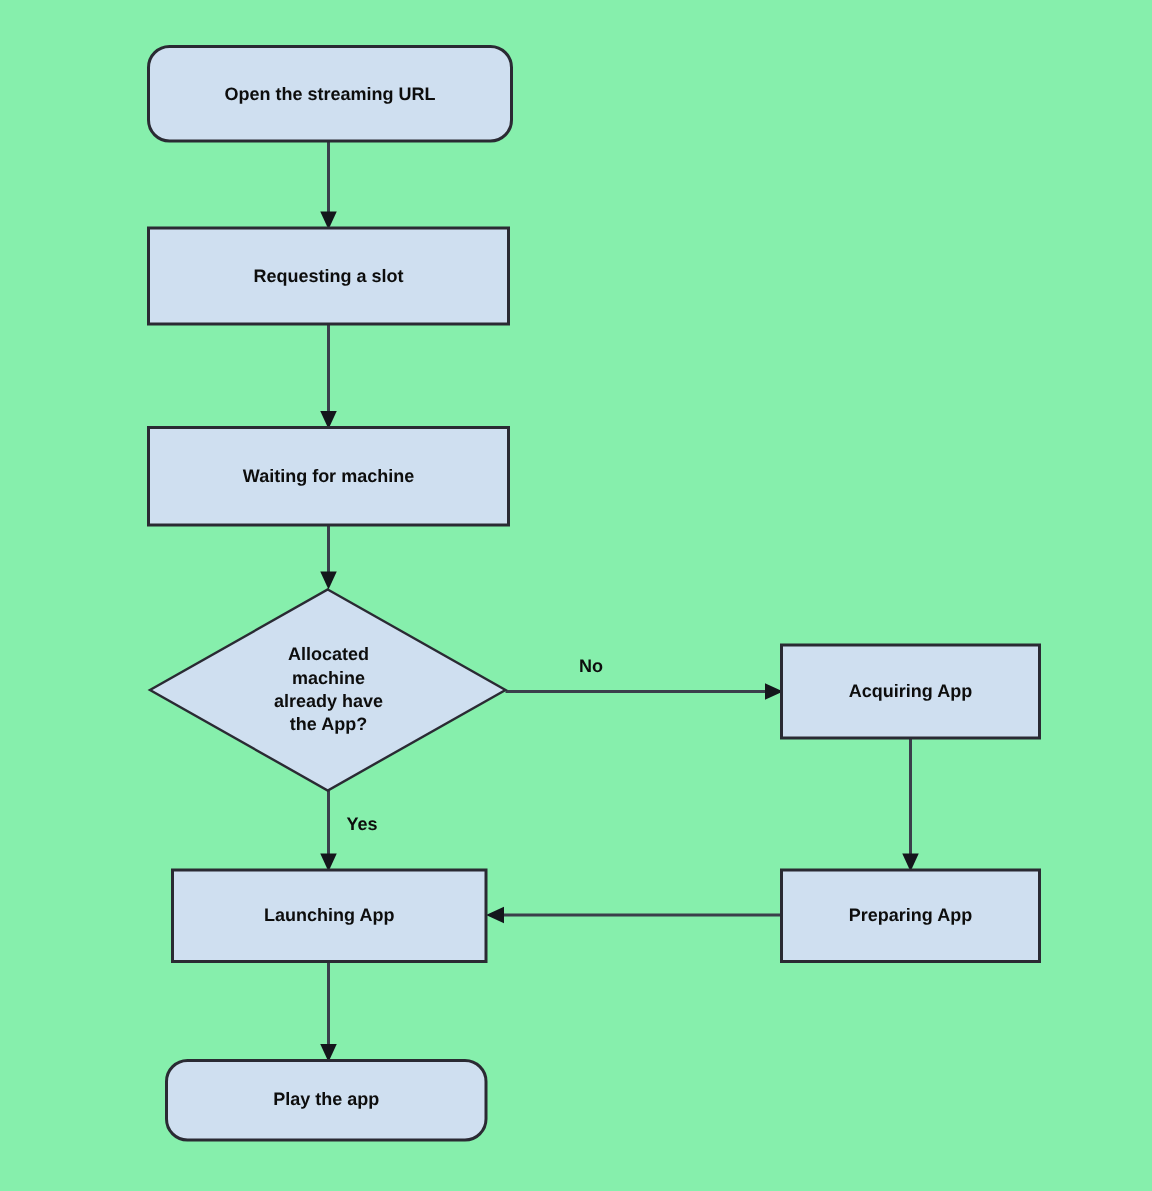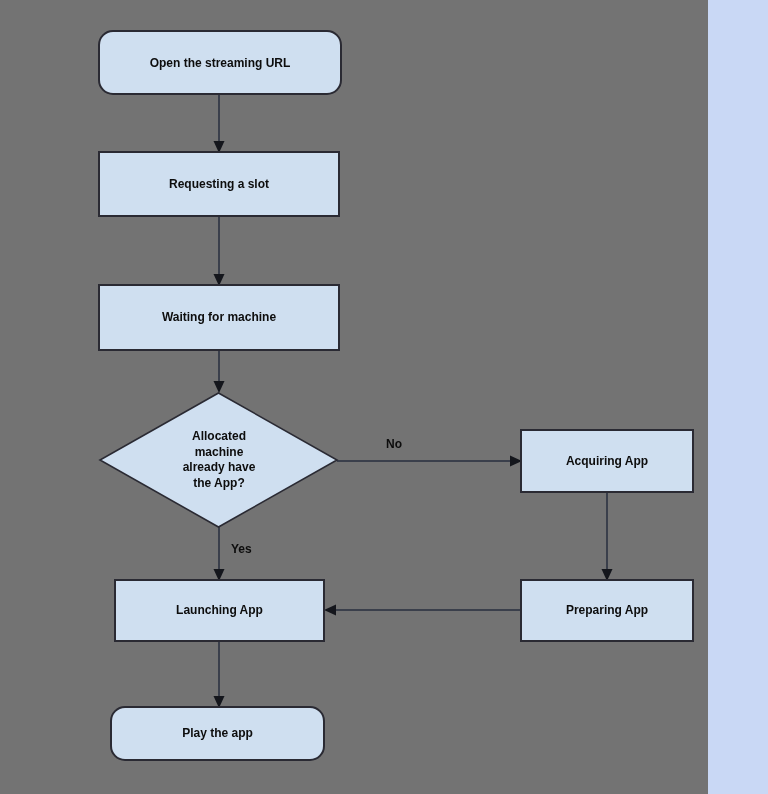--- a/index.html
+++ b/index.html
@@ -8,23 +8,23 @@
   }
   body {
     width: 768px;
     height: 794px;
     background: #c9d8f5;
     font-family: "Liberation Sans", sans-serif;
     overflow: hidden;
   }
   #flowchart-canvas {
     position: relative;
-    width: 708px;
+    width: 768px;
     height: 794px;
-    background: #737373;
+    background: #86efac;
   }
   svg#diagram {
     display: block;
     width: 768px;
     height: 794px;
   }
   .node-shape {
     fill: #cfdff0;
     stroke: #2a2a33;
     stroke-width: 2;

